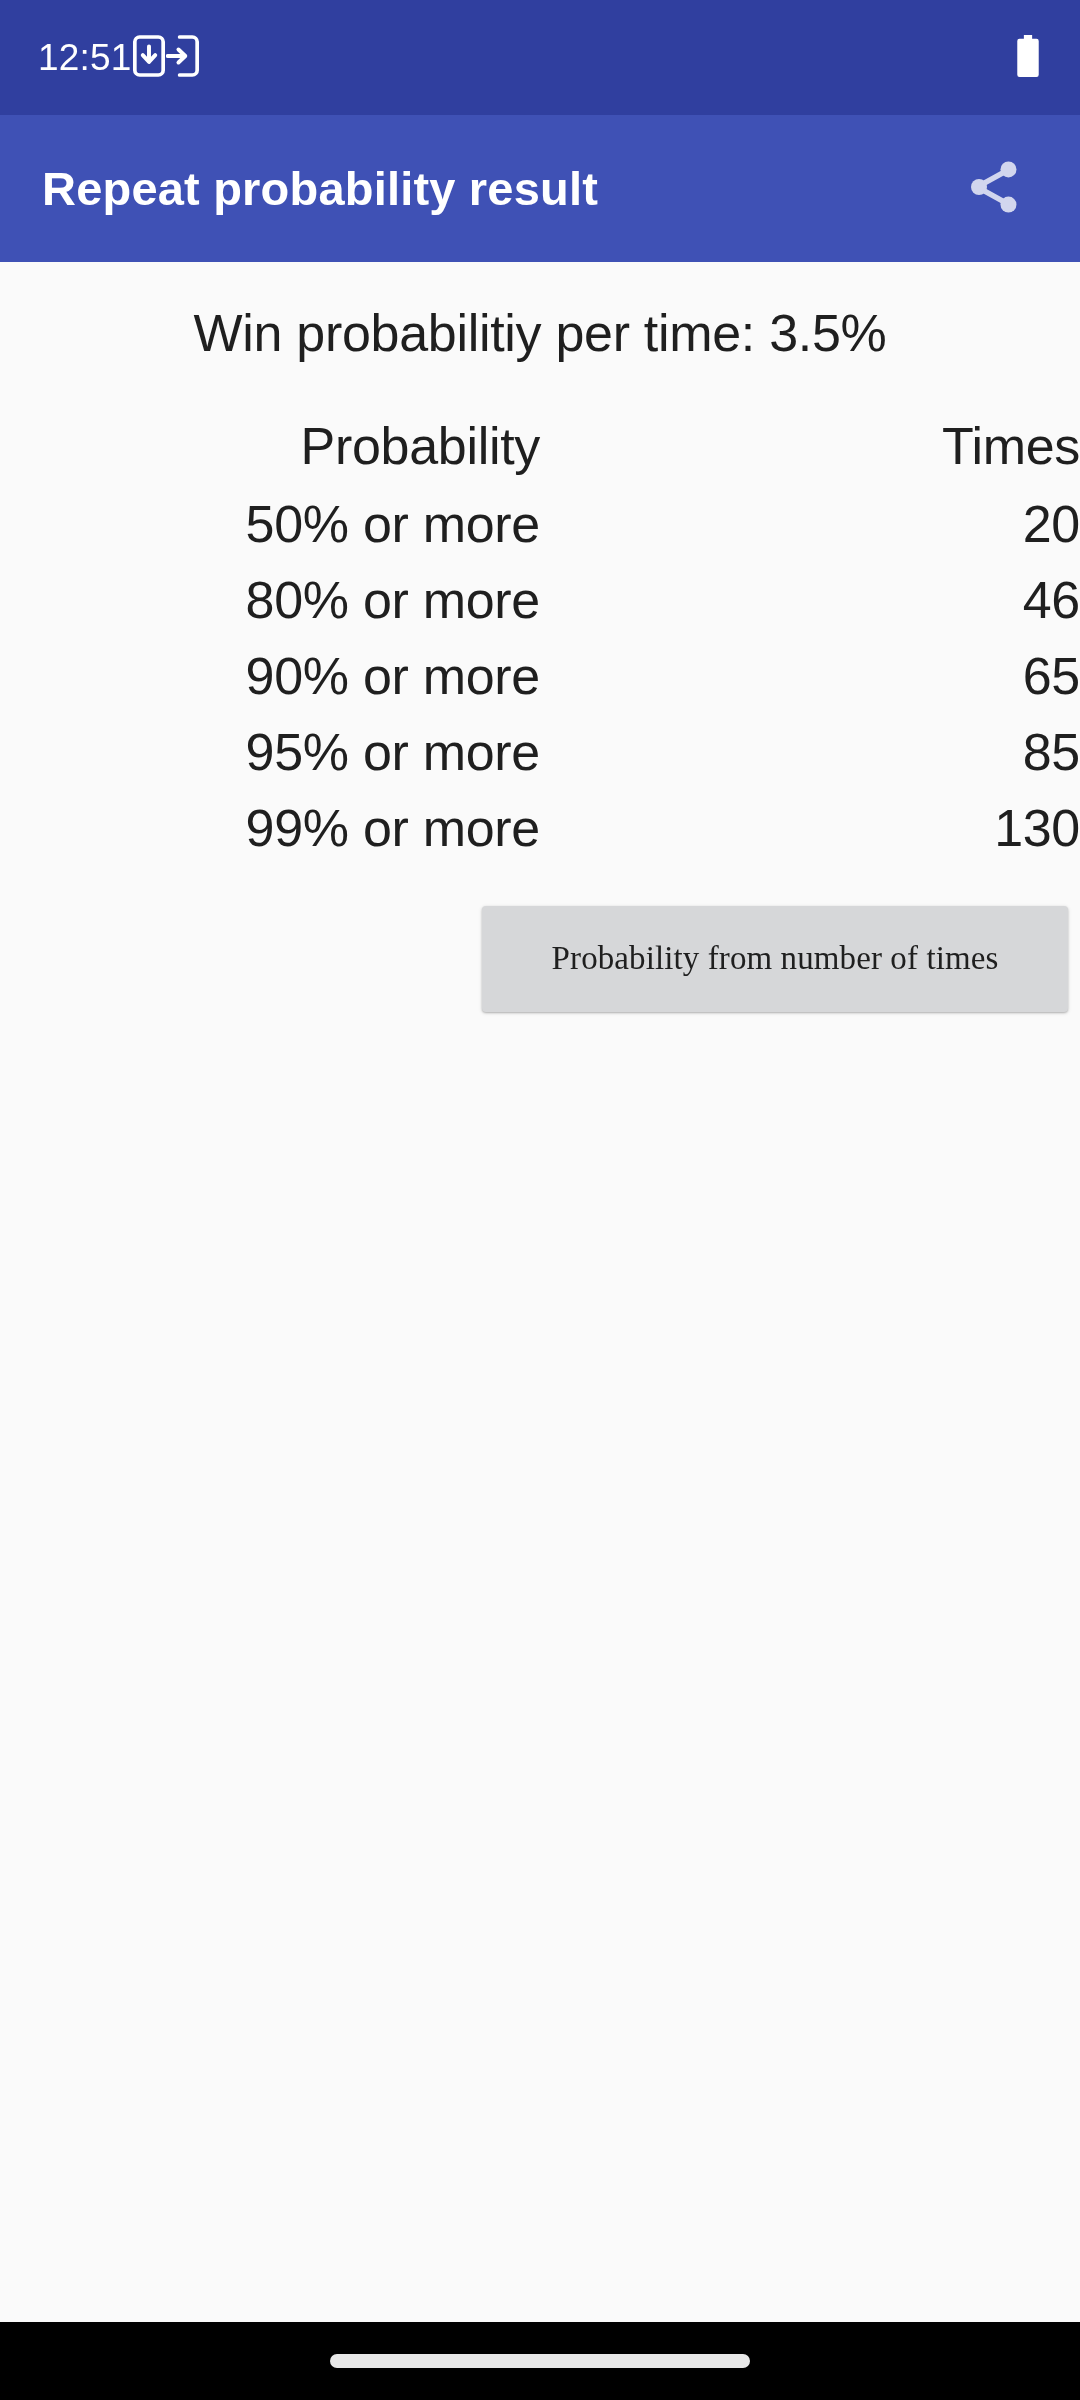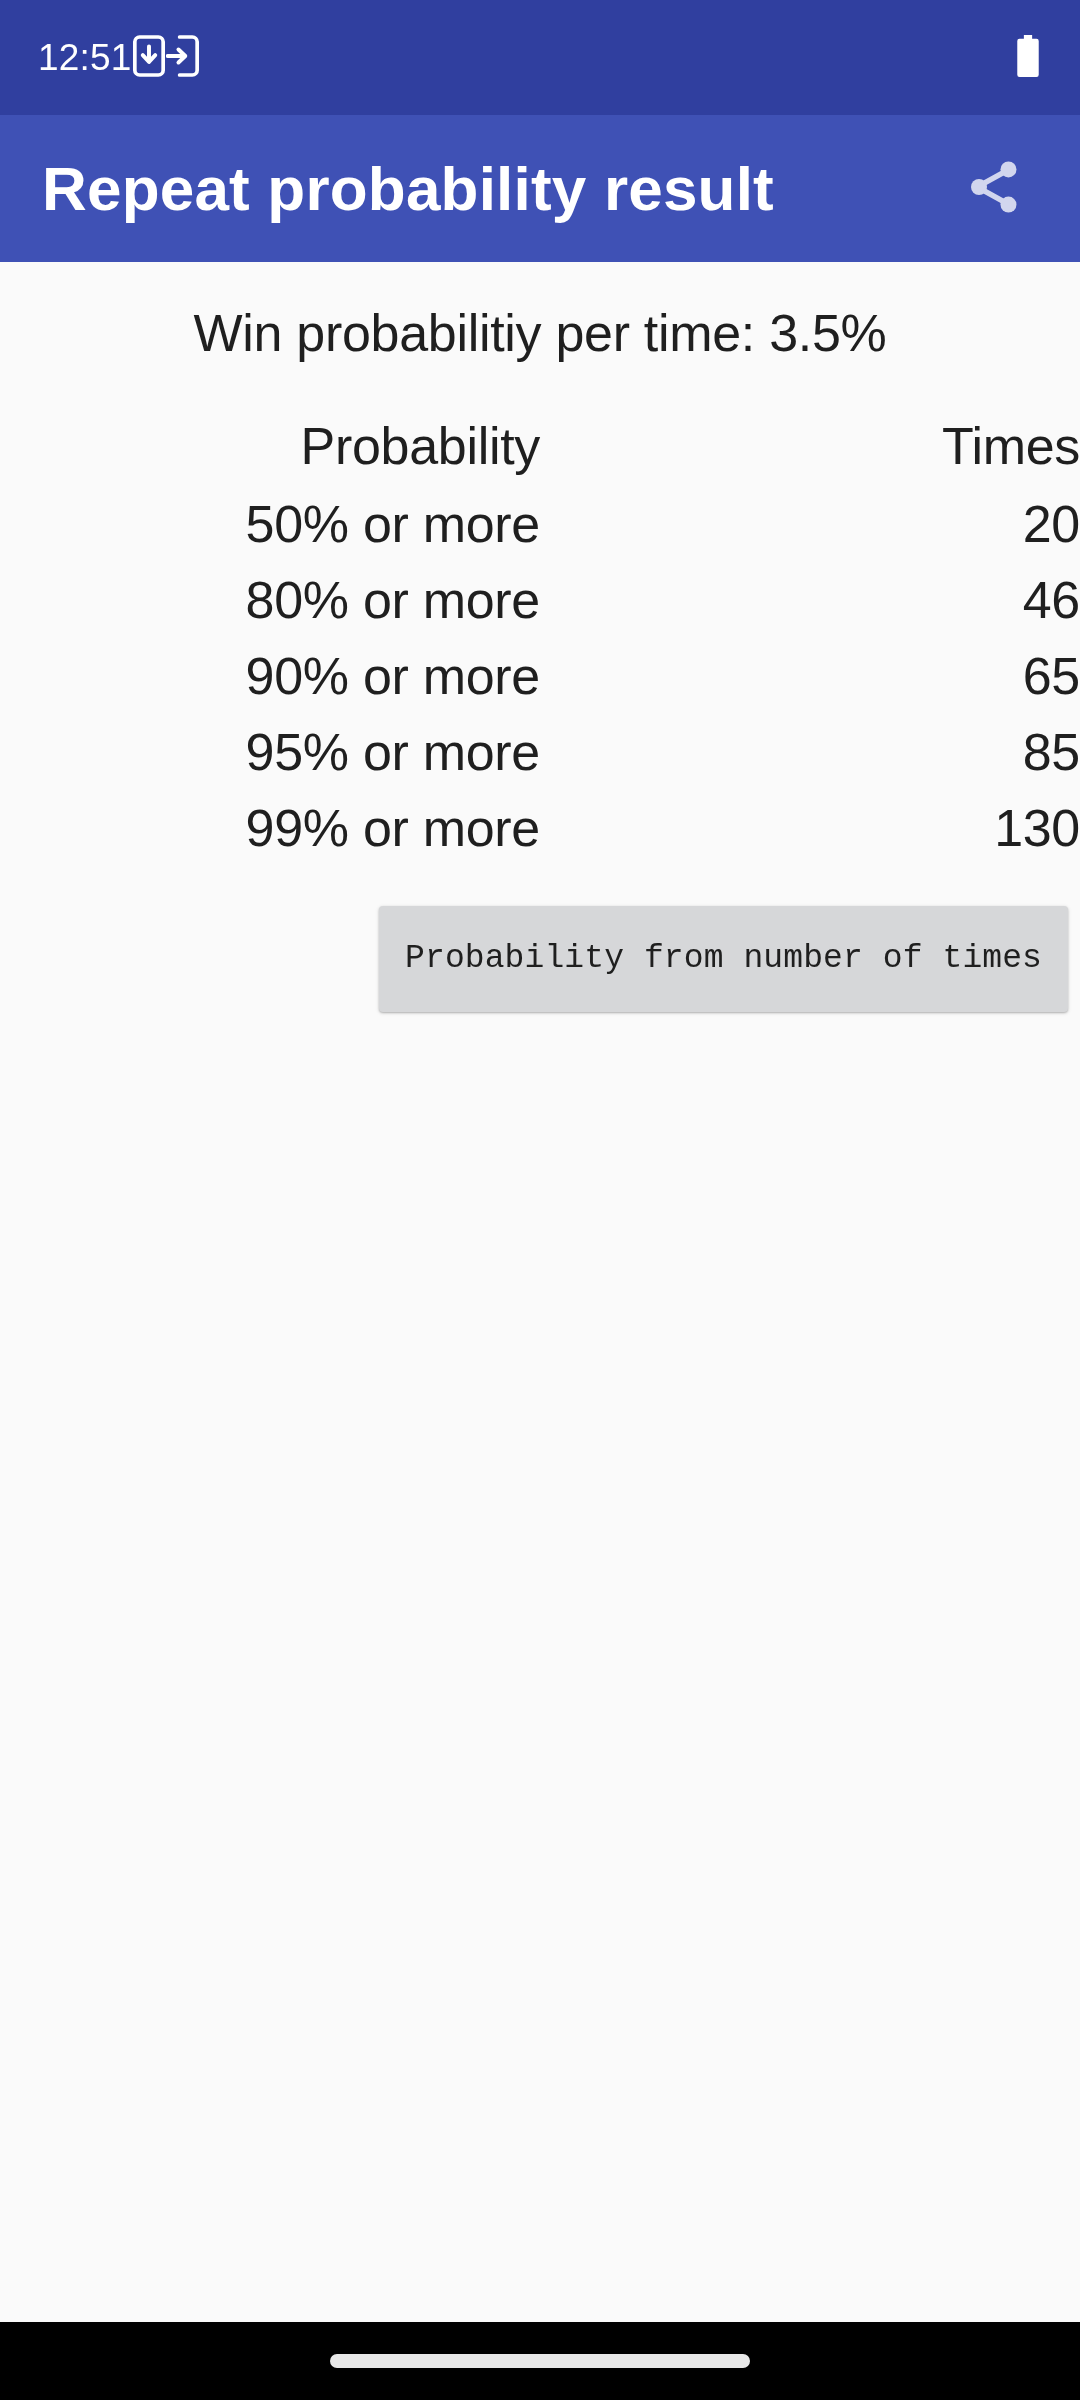--- a/index.html
+++ b/index.html
@@ -38,21 +38,21 @@
   
   .app-bar {
     position:absolute; top:115px; left:0;
     width:1080px; height:147px;
     background:#3f51b5;
     display:flex; align-items:center;
     padding-left:42px; padding-right:44px;
   }
   .app-title {
     color:#ffffff;
-    font-size:62px;
+    font-size:47px;
     font-weight:700;
     letter-spacing:.2px;
     white-space:nowrap;
   }
   .app-actions { margin-left:auto; display:flex; align-items:center; }
   .share-btn {
     width:84px; height:84px;
     display:flex; align-items:center; justify-content:center;
     border-radius:50%;
     cursor:pointer;
@@ -107,21 +107,21 @@
     font-weight:400;
     letter-spacing:.1px;
     border:none;
     border-radius:4px;
     padding:0 26px;
     height:106px;
     min-width:586px;
     display:flex; align-items:center; justify-content:center;
     box-shadow:0 1px 2px rgba(0,0,0,.22), 0 1px 4px rgba(0,0,0,.12);
     cursor:pointer;
-    font-family:Liberation Mono, monospace;
+    font-family:Liberation Serif, serif;
   }
 
   
   .nav-bar {
     position:absolute; left:0; bottom:0;
     width:1080px; height:78px;
     background:#000000;
     display:flex; align-items:center; justify-content:center;
   }
   .nav-pill {

